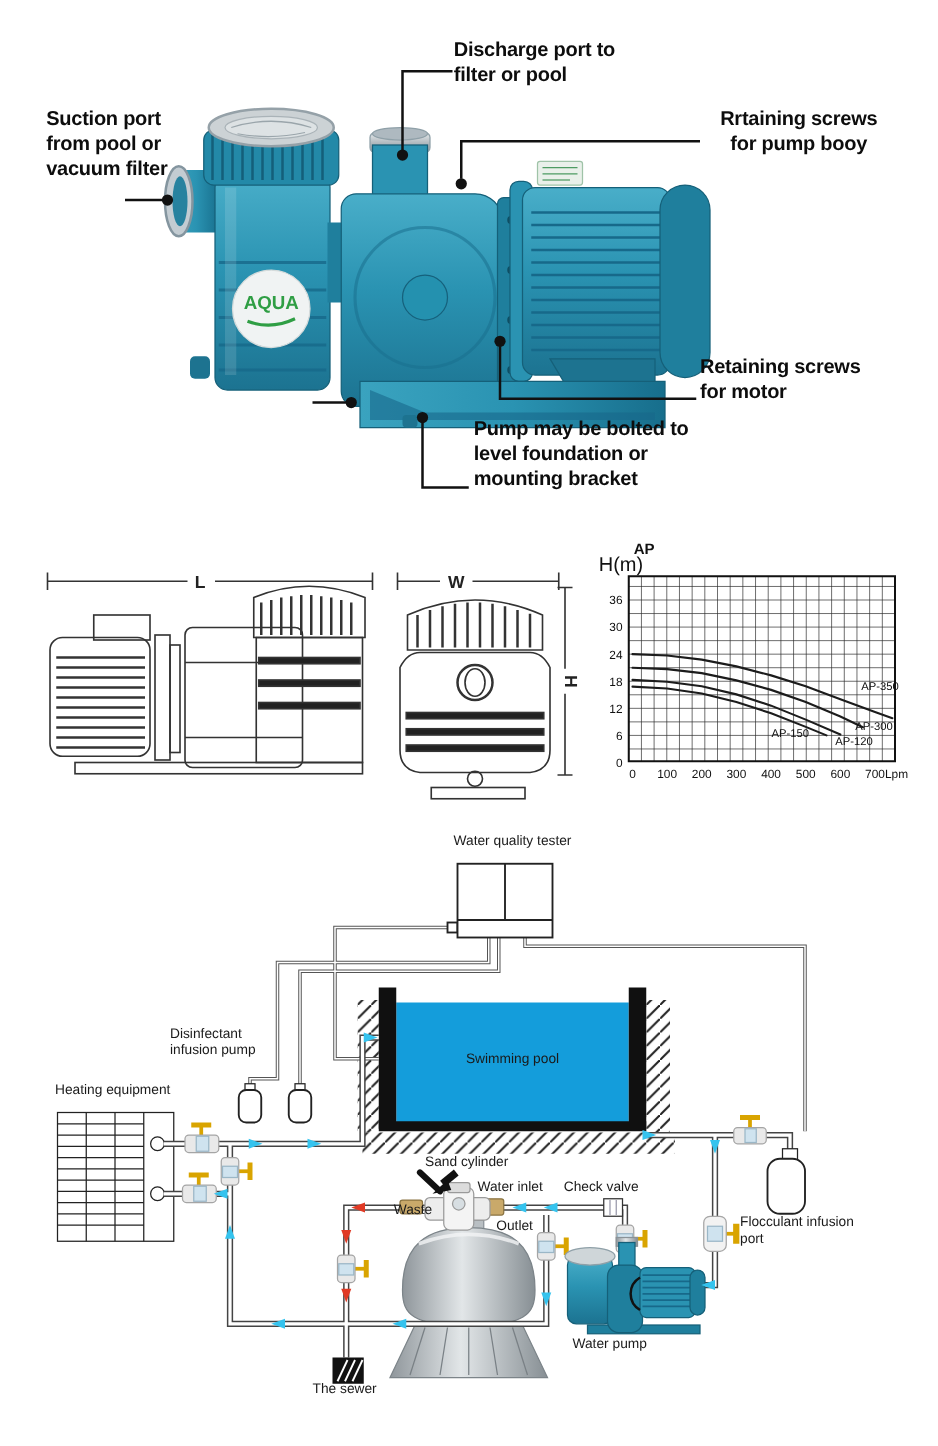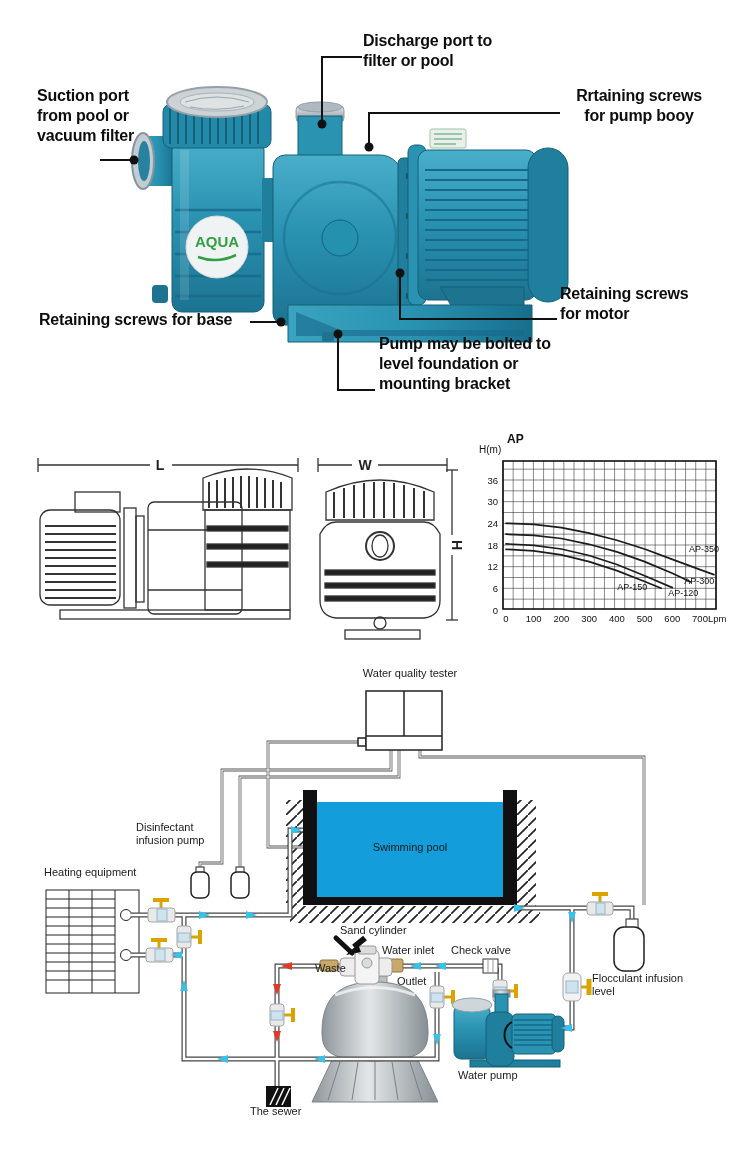--- a/index.html
+++ b/index.html
@@ -5,21 +5,21 @@
   html,body{margin:0;padding:0;background:#fff;}
   #page{position:relative;width:750px;height:1157px;background:#fff;overflow:hidden;
         font-family:"Liberation Sans",sans-serif;}
   svg{position:absolute;left:0;top:0;}
   .abs{position:absolute;}
   .callout{font-weight:bold;font-size:16px;line-height:1.24;letter-spacing:-0.2px;
            color:#0d0d0d;white-space:pre-line;}
   .schlabel{font-size:11px;line-height:1.18;color:#1a1a1a;white-space:pre-line;}
   .ctr{text-align:center;}
   #chart-title{font-size:12px;font-weight:bold;color:#111;}
-  #chart-ylab{font-size:10px;color:#111;}
+  #chart-ylab{font-size:16px;color:#111;}
 </style>
 </head>
 <body>
 
 <div id="page">
 
   <svg id="pump-svg" width="750" height="430" viewBox="0 0 750 430">
     <defs>
       <linearGradient id="tealV" x1="0" y1="0" x2="0" y2="1">
         <stop offset="0" stop-color="#49aec9"></stop>
@@ -141,21 +141,20 @@
 
   <div class="abs callout" style="left:37px;top:86px;width:120px;">Suction port
 from pool or
 vacuum filter</div>
   <div class="abs callout" style="left:363px;top:31px;width:150px;">Discharge port to
 filter or pool</div>
   <div class="abs callout" style="left:564px;top:86px;width:150px;text-align:center;">Rrtaining screws
 for pump booy</div>
   <div class="abs callout" style="left:560px;top:284px;width:150px;">Retaining screws
 for motor</div>
-  <div class="abs callout" style="left:39px;top:310px;width:230px;">Retaining screws for base</div>
   <div class="abs callout" style="left:379px;top:334px;width:190px;">Pump may be bolted to
 level foundation or
 mounting bracket</div>
 
   <svg style="left:20px;top:430px;" width="450" height="220" viewBox="0 0 450 220">
     <g stroke="#333" fill="none" stroke-width="1.3">
 
       <g>
         <line x1="18" y1="28" x2="18" y2="42"></line>
           <line x1="278" y1="28" x2="278" y2="42"></line>
@@ -536,16 +535,16 @@
   <div class="abs schlabel" style="left:136px;top:821px;">Disinfectant
 infusion pump</div>
   <div class="abs schlabel" style="left:44px;top:866px;">Heating equipment</div>
   <div class="abs schlabel ctr" style="left:335px;top:841px;width:150px;font-size:11px;">Swimming pool</div>
   <div class="abs schlabel" style="left:340px;top:924px;">Sand cylinder</div>
   <div class="abs schlabel" style="left:315px;top:947px;margin-top:15px;">Waste</div>
   <div class="abs schlabel" style="left:382px;top:944px;">Water inlet</div>
   <div class="abs schlabel" style="left:451px;top:944px;">Check valve</div>
   <div class="abs schlabel" style="left:397px;top:975px;">Outlet</div>
   <div class="abs schlabel" style="left:592px;top:972px;">Flocculant infusion
-level</div>
+port</div>
   <div class="abs schlabel" style="left:458px;top:1069px;">Water pump</div>
   <div class="abs schlabel" style="left:250px;top:1105px;">The sewer</div>
 </div>
 
 </body></html>

